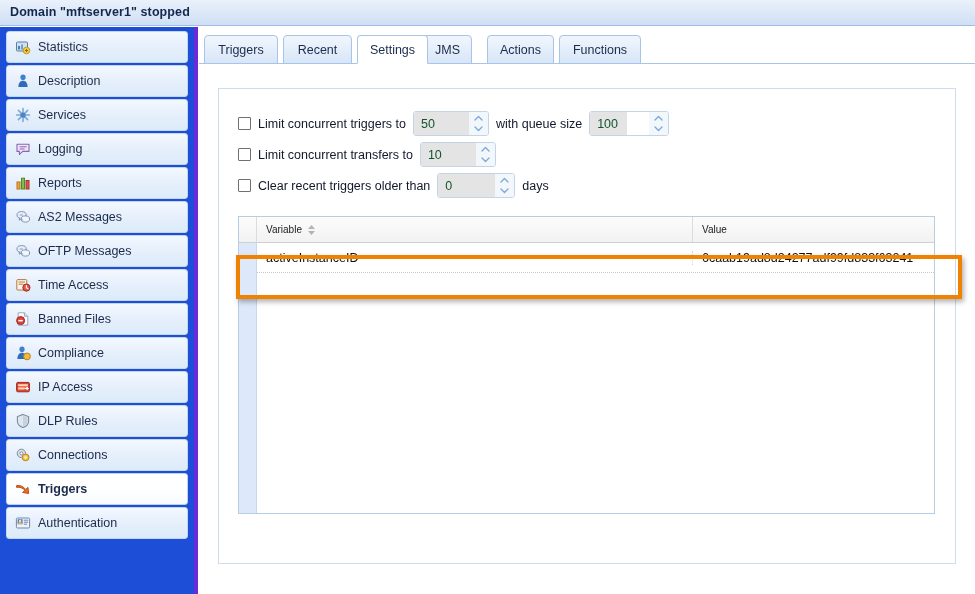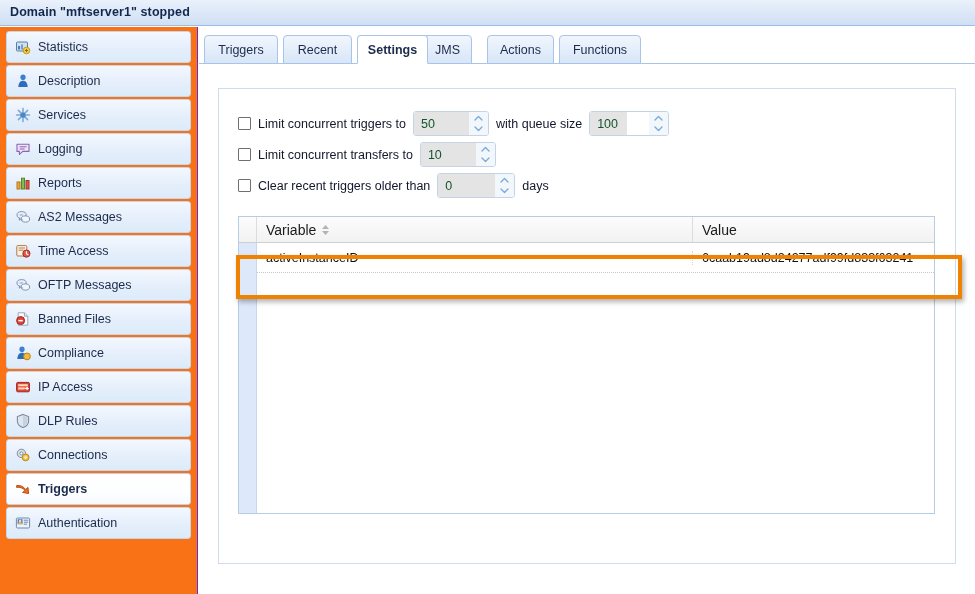--- a/index.html
+++ b/index.html
@@ -35,22 +35,22 @@
     color: #12284e;
     letter-spacing: 0.1px;
     white-space: nowrap;
   }
 
   
   #sidebar {
     position: absolute;
     left: 0; top: 27px;
     width: 198px; height: 567px;
-    background: #f97316;
-    border-right: 1px solid #6d28d9;
+    background: #1d4ed8;
+    border-right: 4px solid #6d28d9;
     box-sizing: border-box;
     overflow: hidden;
   }
   .nav-item {
     position: relative;
     margin: 0 6px 2px 6px;
     height: 32px;
     border: 1px solid #c2d6ee;
     border-radius: 3px;
     background: linear-gradient(to bottom, #f3f8fe 0%, #e6effb 50%, #dcebfa 100%);
@@ -112,21 +112,21 @@
     justify-content: center;
     padding: 0 11px;
     font-size: 12.5px;
     color: #1b2b4b;
     cursor: default;
     white-space: nowrap;
   }
   .tab.active {
     background: #ffffff;
     border-bottom: 1px solid #ffffff;
-    font-weight: bold;
+    font-weight: normal;
     z-index: 3;
     text-align: right;
   }
 
   
   #settings-panel {
     position: absolute;
     left: 19px; top: 61px;
     width: 738px; height: 476px;
     border: 1px solid #cfdcec;
@@ -214,21 +214,21 @@
   #grid .hdr {
     display: flex;
     height: 26px;
     background: linear-gradient(to bottom, #fcfcfc 0%, #f2f2f2 100%);
     border-bottom: 1px solid #cfcfcf;
     box-sizing: border-box;
   }
   #grid .hdr .hc {
     display: flex;
     align-items: center;
-    font-size: 14px;
+    font-size: 10px;
     color: #1b1b1b;
     border-right: 1px solid #dcdcdc;
     box-sizing: border-box;
     padding-left: 9px;
     cursor: pointer;
   }
   #grid .hdr .hc.sel-strip {
     width: 18px;
     flex: 0 0 18px;
     padding-left: 0;
@@ -354,38 +354,38 @@
           <path d="M4.6 8.9 L4.2 11.2 L6.6 9.3" fill="#e7eef8" stroke="#7d94b8"></path>
           <ellipse cx="10.4" cy="10" rx="4.2" ry="3.1" fill="#f3f7fc" stroke="#7d94b8"></ellipse>
           <path d="M7.8 6 h-3 M8.2 11 h-2" stroke="#7d94b8" stroke-width=".9"></path>
         </svg>
       </span>
       <span class="nav-label">AS2 Messages</span>
     </div>
     <div class="nav-item">
       <span class="nav-ico">
         <svg width="16" height="16" viewBox="0 0 16 16">
+          <ellipse cx="6.6" cy="6" rx="4.6" ry="3.4" fill="#e7eef8" stroke="#7d94b8"></ellipse>
+          <path d="M4.6 8.9 L4.2 11.2 L6.6 9.3" fill="#e7eef8" stroke="#7d94b8"></path>
+          <ellipse cx="10.4" cy="10" rx="4.2" ry="3.1" fill="#f3f7fc" stroke="#7d94b8"></ellipse>
+          <path d="M7.8 6 h-3 M8.2 11 h-2" stroke="#7d94b8" stroke-width=".9"></path>
+        </svg>
+      </span>
+      <span class="nav-label">OFTP Messages</span>
+    </div>
+    <div class="nav-item">
+      <span class="nav-ico">
+        <svg width="16" height="16" viewBox="0 0 16 16">
           <rect x="1.8" y="2.6" width="10" height="10.4" rx="1" fill="#fdf3ea" stroke="#b07a3f"></rect>
           <path d="M3.6 5 h6.4 M3.6 7.2 h4.8" stroke="#b07a3f" stroke-width="1"></path>
           <circle cx="11.4" cy="10.6" r="3.6" fill="#e0564a" stroke="#9c3228"></circle>
           <path d="M11.4 8.6 v2.2 l1.6 1" stroke="#fff" stroke-width="1.1" fill="none" stroke-linecap="round"></path>
         </svg>
       </span>
       <span class="nav-label">Time Access</span>
-    </div>
-    <div class="nav-item">
-      <span class="nav-ico">
-        <svg width="16" height="16" viewBox="0 0 16 16">
-          <ellipse cx="6.6" cy="6" rx="4.6" ry="3.4" fill="#e7eef8" stroke="#7d94b8"></ellipse>
-          <path d="M4.6 8.9 L4.2 11.2 L6.6 9.3" fill="#e7eef8" stroke="#7d94b8"></path>
-          <ellipse cx="10.4" cy="10" rx="4.2" ry="3.1" fill="#f3f7fc" stroke="#7d94b8"></ellipse>
-          <path d="M7.8 6 h-3 M8.2 11 h-2" stroke="#7d94b8" stroke-width=".9"></path>
-        </svg>
-      </span>
-      <span class="nav-label">OFTP Messages</span>
     </div>
     <div class="nav-item">
       <span class="nav-ico">
         <svg width="16" height="16" viewBox="0 0 16 16">
           <path d="M3.2 1.8 h6.2 l3.4 3.4 v9 h-9.6 Z" fill="#ffffff" stroke="#9aa6b4"></path>
           <path d="M9.4 1.8 v3.4 h3.4" fill="#e3e8ee" stroke="#9aa6b4"></path>
           <circle cx="5.6" cy="9.6" r="4" fill="#e0433a" stroke="#a0261e"></circle>
           <rect x="3.4" y="8.9" width="4.4" height="1.5" fill="#ffffff"></rect>
         </svg>
       </span>

